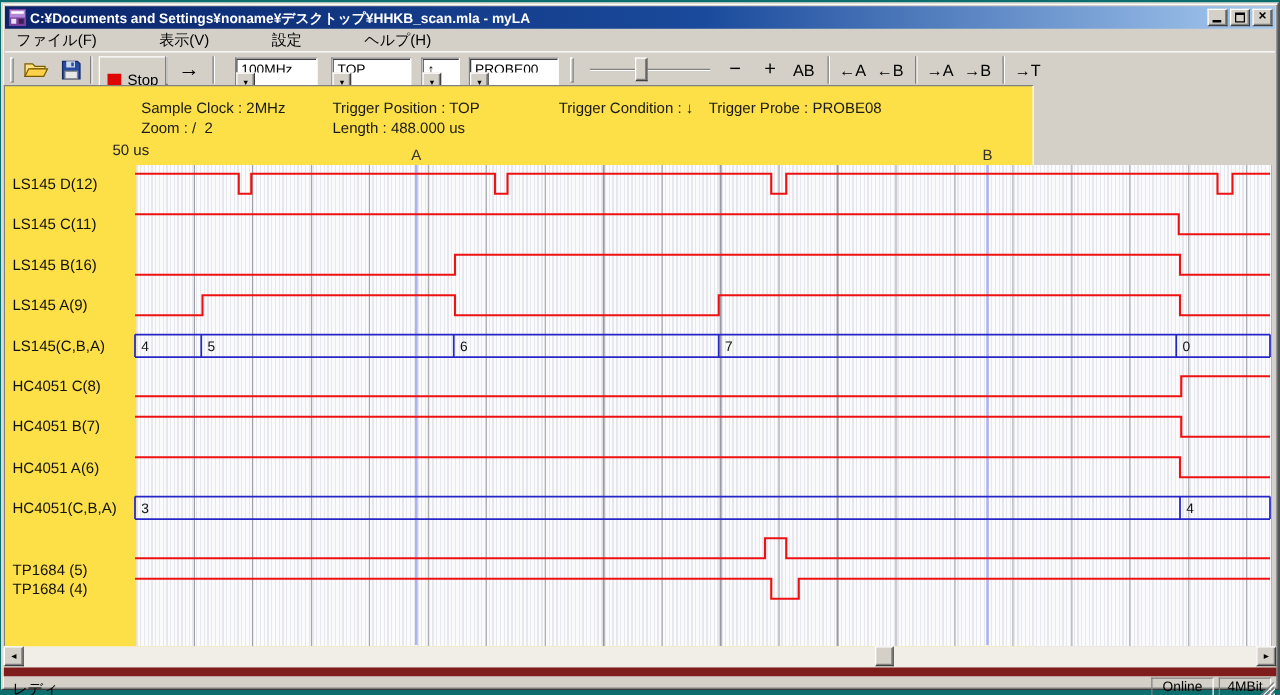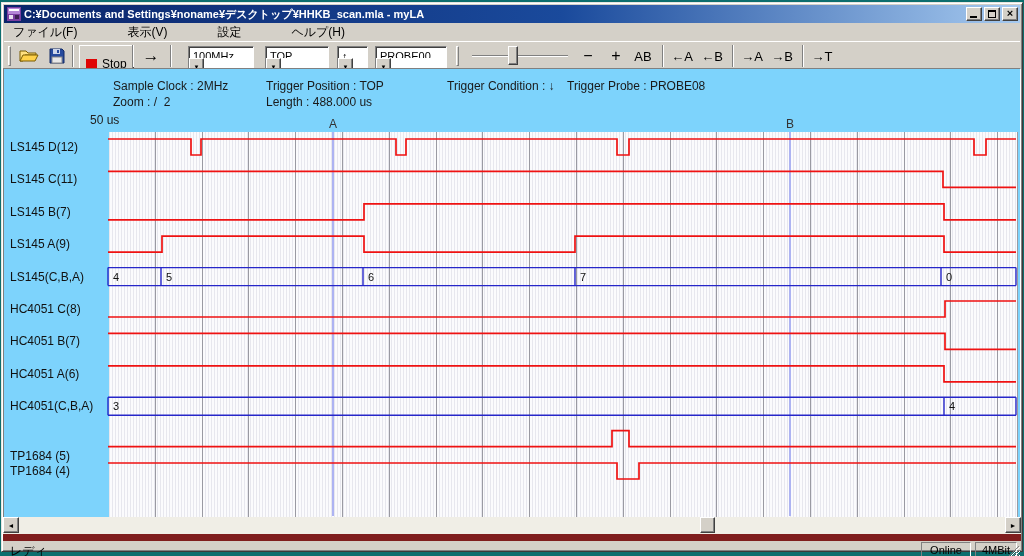--- a/index.html
+++ b/index.html
@@ -45,22 +45,22 @@
     border:1px solid; border-color:#808080 #fff #fff #808080; box-shadow:inset 1px 1px 0 #404040; display:flex;flex-direction:column; }
   .combo-val { flex:1; font-size:11px; padding:3px 2px 0 4px; white-space:nowrap; overflow:hidden; }
   .combo-btn { width:15px; background:#d4d0c8; border:1px solid; border-color:#fff #404040 #404040 #fff;
     box-shadow:inset -1px -1px 0 #808080; font-size:6px; text-align:center; line-height:17px; color:#000; }
   .slider-track { position:absolute; left:468px; top:13px; width:96px; height:2px;
     background:#808080; border-bottom:1px solid #fff; }
   .slider-thumb { position:absolute; left:504px; top:4px; width:10px; height:19px; background:#d4d0c8;
     border:1px solid; border-color:#fff #404040 #404040 #fff; box-shadow:inset -1px -1px 0 #808080; }
 
   
-  .client { position:absolute; left:1px; top:65px; width:1018px; height:451px;
-    background:#7dd3fc; border:1px solid; border-color:#808080 #fff #fff #808080; }
+  .client { position:absolute; left:1px; top:65px; width:824px; height:451px;
+    background:#fde047; border:1px solid; border-color:#808080 #fff #fff #808080; }
   .info-text { position:absolute; font-size:12px; color:#1a1a1a; white-space:pre; }
   .time-label { position:absolute; left:86px; top:44px; font-size:12px; color:#222; }
   .plot-grid { position:absolute; left:105px; top:63px; width:909px; height:385px;
     background-image:
       repeating-linear-gradient(90deg,#9a9aa2 0 1px,transparent 1px 46.8px),
       repeating-linear-gradient(90deg,#e7e7ee 0 1px,#fbfbfd 1px 3px);
     background-position:-1px 0,0 0; }
 
   #signal-labels { position:absolute; left:0; top:0; width:0; height:0; }
   .sig-label { position:absolute; left:10px; height:16px; line-height:16px;
@@ -203,21 +203,21 @@
     <svg class="st-grip" viewBox="0 0 13 13">
       <path d="M12 2 L2 12 M12 6 L6 12 M12 10 L10 12" stroke="#808080" fill="none"></path>
       <path d="M13 3 L3 13 M13 7 L7 13 M13 11 L11 13" stroke="#ffffff" fill="none"></path>
     </svg>
   </div>
 </div>
 
 <div id="signal-labels">
     <div class="sig-label" style="top: 139px; text-align: right;">LS145 D(12)</div>
     <div class="sig-label" style="top: 171.4px;">LS145 C(11)</div>
-    <div class="sig-label" style="top: 203.8px;">LS145 B(7)</div>
+    <div class="sig-label" style="top: 203.8px;">LS145 B(16)</div>
     <div class="sig-label" style="top: 236.2px;">LS145 A(9)</div>
     <div class="sig-label" style="top: 268.6px;">LS145(C,B,A)</div>
     <div class="sig-label" style="top: 301px;">HC4051 C(8)</div>
     <div class="sig-label" style="top: 333.4px;">HC4051 B(7)</div>
     <div class="sig-label" style="top: 365.8px;">HC4051 A(6)</div>
     <div class="sig-label" style="top: 398.2px;">HC4051(C,B,A)</div>
     <div class="sig-label" style="top: 448px;">TP1684 (5)</div>
     <div class="sig-label" style="top: 463px;">TP1684 (4)</div>
   </div>
 <svg id="wave-svg" width="1024" height="556" viewBox="0 0 1024 556">

